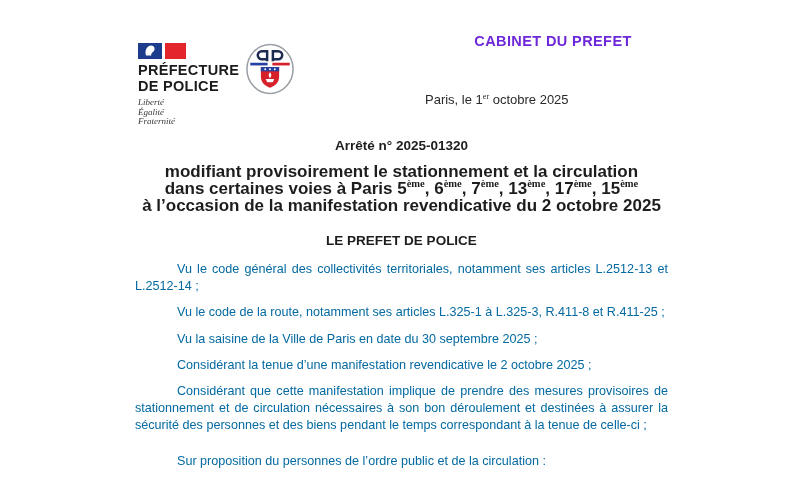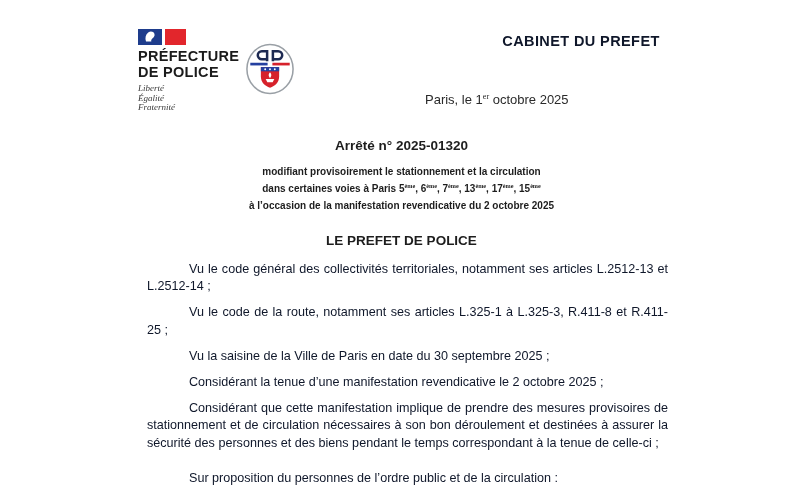--- a/index.html
+++ b/index.html
@@ -6,52 +6,52 @@
   body {
     width: 800px; height: 500px;
     background: #ffffff;
     font-family: "Liberation Sans", sans-serif;
     color: #2e2e2e;
     overflow: hidden;
   }
   .page { position: relative; width: 800px; height: 500px; background: #fff; }
 
   
-  .logo-block { position: absolute; left: 138px; top: 29px; width: 110px; }
+  .logo-block { position: absolute; left: 138px; top: 43px; width: 110px; }
   .flag { display: block; }
   .pref-name {
     margin-top: 3px;
     font-weight: bold; font-size: 14.5px; line-height: 16px;
     letter-spacing: 0.3px; color: #1b1b1b;
   }
   .motto {
     margin-top: 4px;
     font-family: "Liberation Serif", serif; font-style: italic;
     font-size: 9px; line-height: 9.5px; color: #3a3a3a;
   }
   .badge { position: absolute; left: 245px; top: 43px; }
   .office {
-    position: absolute; left: 460px; top: 33px; width: 242px;
+    position: absolute; left: 432px; top: 33px; width: 242px;
     text-align: center; font-weight: bold; font-size: 14.5px;
-    letter-spacing: 0.4px; color: #0f172a;
+    letter-spacing: 0.4px; color: #6d28d9;
   }
   .dateline { position: absolute; left: 425px; top: 92px; font-size: 13px; color: #2a2a2a; }
 
   
   .content { position: absolute; left: 135px; top: 138px; width: 533px; }
   .t-center { text-align: center; font-weight: bold; color: #1d1d1d; }
   .title-line { font-size: 13.5px; }
-  .subtitle { margin-top: 10px; font-size: 10px; line-height: 17px; }
+  .subtitle { margin-top: 10px; font-size: 17px; line-height: 17px; }
   .issuer { margin-top: 19px; font-size: 13.5px; }
   .paragraphs { margin-top: 13px; }
   .paragraphs p {
-    margin: 0 0 9px 12px;
+    margin: 0 0 9px 0;
     font-size: 12.6px; line-height: 17.2px;
     text-align: justify; text-indent: 42px;
-    color: #0f172a;
+    color: #0369a1;
   }
   .paragraphs p.gap-before { margin-top: 18px; }
   sup { font-size: 0.62em; line-height: 0; font-family: Liberation Serif, serif; }
 </style>
 </head>
 <body>
 
 <div class="page">
 
   <div class="logo-block">

